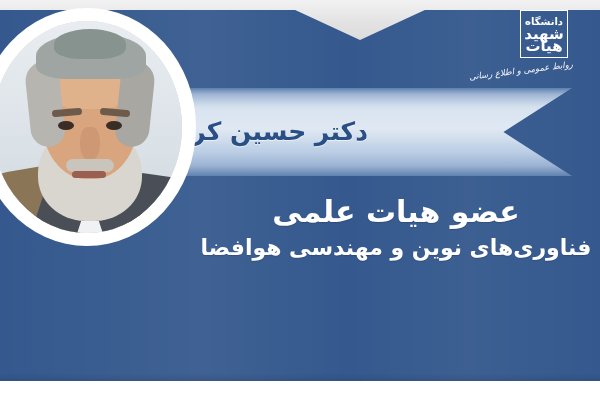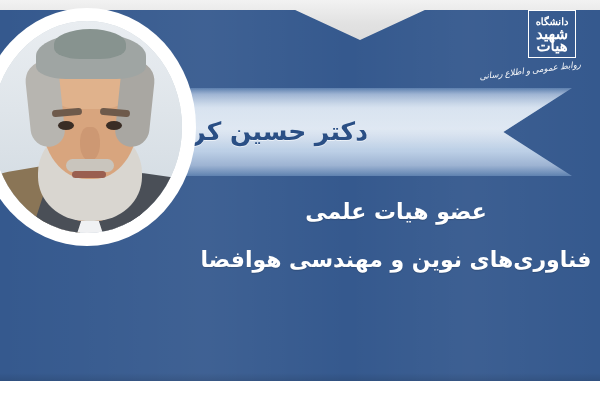--- a/index.html
+++ b/index.html
@@ -302,39 +302,38 @@
   
   .body-text {
     position: absolute;
     left: 200px;
     right: 8px;
     top: 196px;
     text-align: center;
     color: #ffffff;
   }
   .body-line {
-    font-size: 22px;
+    font-size: 30px;
     font-weight: bold;
     line-height: 32px;
     white-space: nowrap;
     text-shadow: 0 1px 1px rgba(0,0,0,0.16);
   }
   .body-line.wide {
     font-size: 22px;
-    margin-top: 16px;
+    margin-top: 4px;
   }
 
   
   .logo {
     position: absolute;
-    right: 18px;
+    right: 26px;
     top: 6px;
     width: 88px;
     height: 84px;
-    font-family: Liberation Serif, serif;
   }
   .logo-frame {
     position: absolute;
     right: 6px;
     top: 4px;
     width: 46px;
     height: 46px;
     border: 1.6px solid #ffffff;
     display: flex;
     flex-direction: column;

